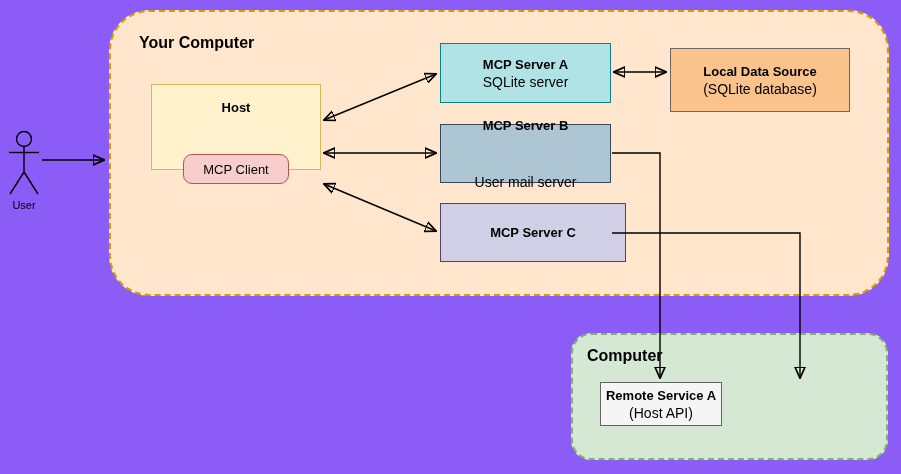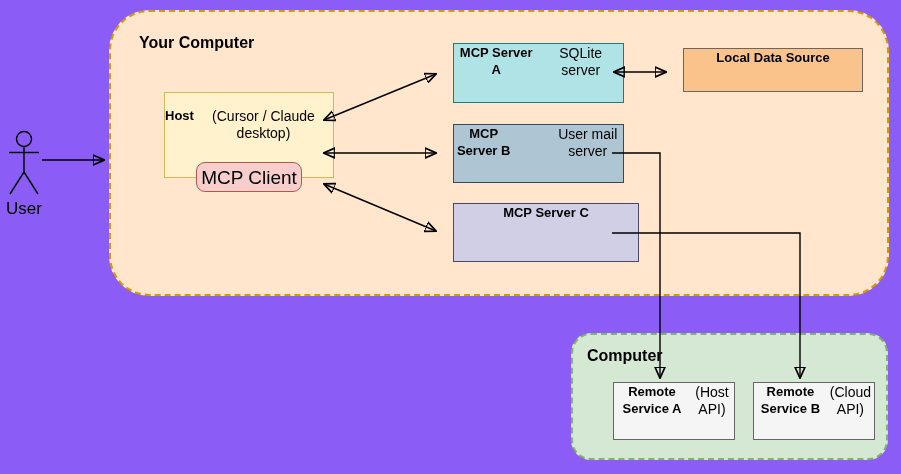--- a/index.html
+++ b/index.html
@@ -36,82 +36,82 @@
     font-weight: bold;
     white-space: nowrap;
   }
   .yc-title { left: 28px; top: 22px; }
   .internet-title { left: 14px; top: 12px; }
 
   .node {
     position: absolute;
     box-sizing: border-box;
     display: flex;
-    flex-direction: row;
+    flex-direction: column;
+    align-items: center;
     justify-content: center;
     text-align: center;
     line-height: 17px;
-    margin-left: 13px;
   }
   .node-title { font-weight: bold; font-size: 13px; }
   .node-sub { font-size: 14px; margin-top: 1px; }
 
   .host {
-    left: 151px; top: 92px; width: 170px; height: 86px;
+    left: 151px; top: 84px; width: 170px; height: 86px;
     background: var(--host-fill);
     border: 1.5px solid var(--host-border);
     justify-content: flex-start;
     padding-top: 14px;
   }
   .mcp-client {
     position: absolute;
     left: 31px; top: 69px; width: 106px; height: 30px;
     box-sizing: border-box;
     background: var(--mcp-client-fill);
     border: 1.5px solid var(--mcp-client-border);
     border-radius: 9px;
     display: flex;
     align-items: center;
     justify-content: center;
-    font-size: 19px;
+    font-size: 13px;
   }
   .server-a {
     left: 440px; top: 43px; width: 171px; height: 60px;
     background: var(--server-a-fill);
     border: 1.5px solid var(--server-a-border);
   }
   .server-b {
     left: 440px; top: 124px; width: 171px; height: 59px;
     background: var(--server-b-fill);
     border: 1.5px solid var(--server-b-border);
     gap: 39px;
   }
   .server-c {
     left: 440px; top: 203px; width: 186px; height: 59px;
     background: var(--server-c-fill);
     border: 1.5px solid var(--server-c-border);
   }
   .local-data {
-    left: 670px; top: 48px; width: 180px; height: 44px;
+    left: 670px; top: 48px; width: 180px; height: 64px;
     background: var(--local-data-fill);
     border: 1.3px solid var(--local-data-border);
   }
   .remote {
-    width: 122px; height: 58px;
+    width: 122px; height: 44px;
     background: var(--remote-fill);
     border: 1.3px solid var(--remote-border);
   }
   .remote-a { left: 600px; top: 382px; }
   .remote-b { left: 740px; top: 382px; }
 
   .user-label {
     position: absolute;
     left: 2px; top: 199px; width: 44px;
     text-align: center;
-    font-size: 17px;
+    font-size: 11px;
   }
   .connector-layer {
     position: absolute;
     left: 0; top: 0; width: 901px; height: 474px;
     pointer-events: none;
     z-index: 5;
   }
   .connector-layer path, .connector-layer line, .connector-layer circle {
     stroke: var(--connector-color);
     stroke-width: 1.4;
@@ -127,49 +127,45 @@
   <div class="container your-computer">
     <div class="container-title yc-title">Your Computer</div>
   </div>
 
   <div class="container internet">
     <div class="container-title internet-title">Computer</div>
   </div>
 
   <div class="node host">
     <div class="node-title">Host</div>
-    <div class="node-sub">(Cursor / Claude desktop)</div>
     <div class="mcp-client">
       <span>MCP Client</span>
     </div>
   </div>
 
   <div class="node server-a">
     <div class="node-title">MCP Server A</div>
     <div class="node-sub">SQLite server</div>
   </div>
   <div class="node server-b">
     <div class="node-title">MCP Server B</div>
     <div class="node-sub">User mail server</div>
   </div>
   <div class="node server-c">
     <div class="node-title">MCP Server C</div>
   </div>
 
   <div class="node local-data">
     <div class="node-title">Local Data Source</div>
+    <div class="node-sub">(SQLite database)</div>
   </div>
 
   <div class="node remote remote-a">
     <div class="node-title">Remote Service A</div>
     <div class="node-sub">(Host API)</div>
-  </div>
-  <div class="node remote remote-b">
-    <div class="node-title">Remote Service B</div>
-    <div class="node-sub">(Cloud API)</div>
   </div>
 
   <div class="user-label">User</div>
 
   <svg class="connector-layer" viewBox="0 0 901 474" xmlns="http://www.w3.org/2000/svg">
     <defs>
       <marker id="arrow" viewBox="0 0 10 10" refX="9.2" refY="5" markerWidth="8.5" markerHeight="8.5" orient="auto-start-reverse">
         <path class="arrow-head" d="M 0 0.8 L 9.5 5 L 0 9.2 Z"></path>
       </marker>
     </defs>

